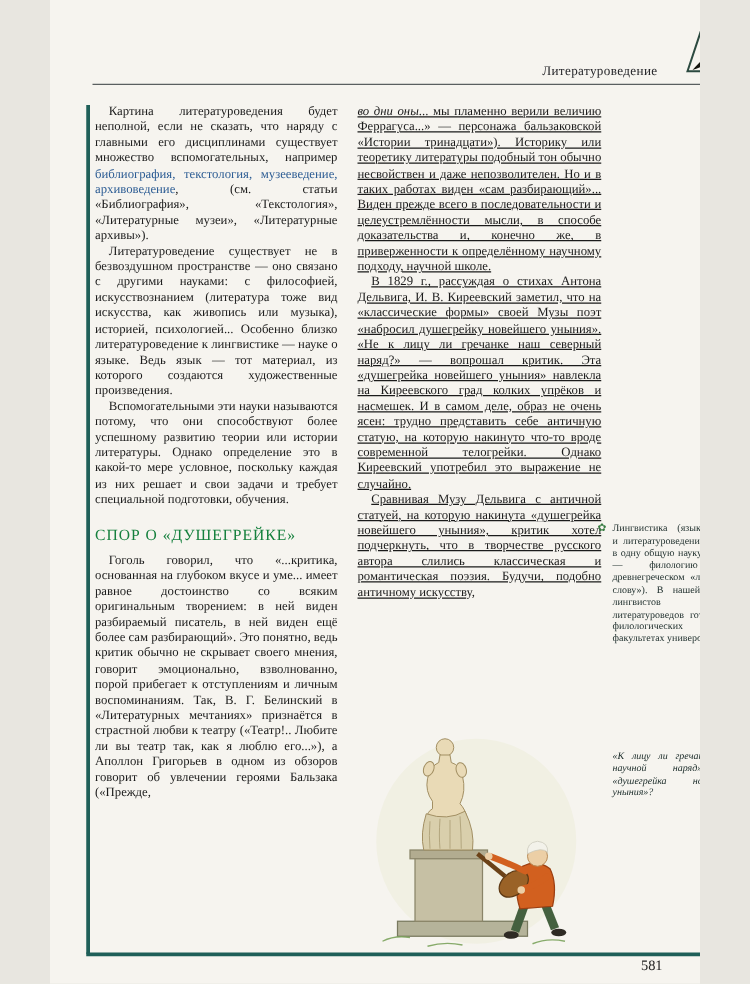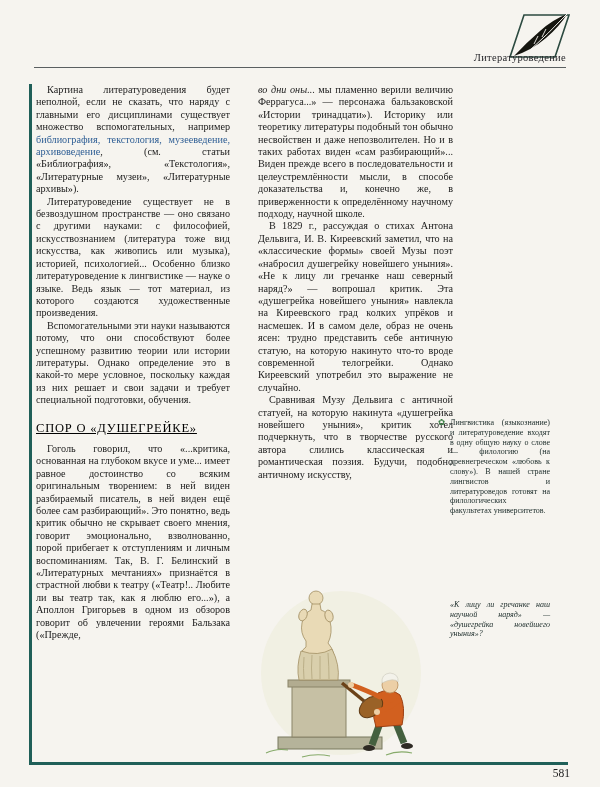--- a/index.html
+++ b/index.html
@@ -1,43 +1,43 @@
 <!DOCTYPE html>
 <html lang="ru"><head>
 <meta charset="utf-8">
 <style>
   html,body { margin:0; padding:0; background:#e8e6e0; }
   .page {
-    position:relative; width:600px; height:787px; margin:0 auto;
+    position:relative; width:520px; height:787px; margin:0 auto;
     background:#f6f4ef; overflow:hidden;
     font-family:"Liberation Serif", serif; color:#1b1b1b;
   }
   
   .top-rule { position:absolute; left:34px; top:67px; width:532px; height:1px; background:#5a5f60; }
   .edge-left { position:absolute; left:29px; top:84px; width:3px; height:679px; background:#1f5f58; }
   .edge-bottom { position:absolute; left:29px; top:762px; width:539px; height:3px; background:#1f5f58; }
   .running-head {
     position:absolute; right:34px; top:52px; font-size:10.5px; letter-spacing:0.3px; color:#26262a;
   }
   .page-number { position:absolute; right:30px; top:767px; font-size:11.5px; color:#222;margin-left:20px; }
   .logo { position:absolute; left:508px; top:12px; width:64px; height:48px; }
 
   
   .col { position:absolute; top:84px; font-size:10.2px; line-height:12.4px; }
   .col-left  { left:36px;  width:194px; }
-  .col-right { left:258px; width:195px; }
+  .col-right { left:246px; width:195px;text-decoration:underline; }
   .para { margin:0; text-align:justify; hyphens:auto; overflow-wrap:break-word; }
   .para.indent { text-indent:11px; }
   .run-term { color:#2d5d94; }
   .run-ref  { }
   .run-italic { font-style:italic; }
 
   .section-heading {
     margin:15px 0 9px 0; font-size:12.5px; letter-spacing:0.8px; font-weight:normal;
-    color:#000000; text-indent:0;text-decoration:underline;
+    color:#15803d; text-indent:0;
   }
 
   
   .margin-note {
     position:absolute; width:100px; font-size:8px; line-height:9.8px;
     color:#20302e; text-align:justify;
   }
   .note-1 { left:450px; top:418px; }
   .note-2 { left:450px; top:600px; font-style:italic; }
   .note-marker { position:absolute; left:-12px; top:0; font-size:8.5px; color:#3a7d44; font-style:normal; }

